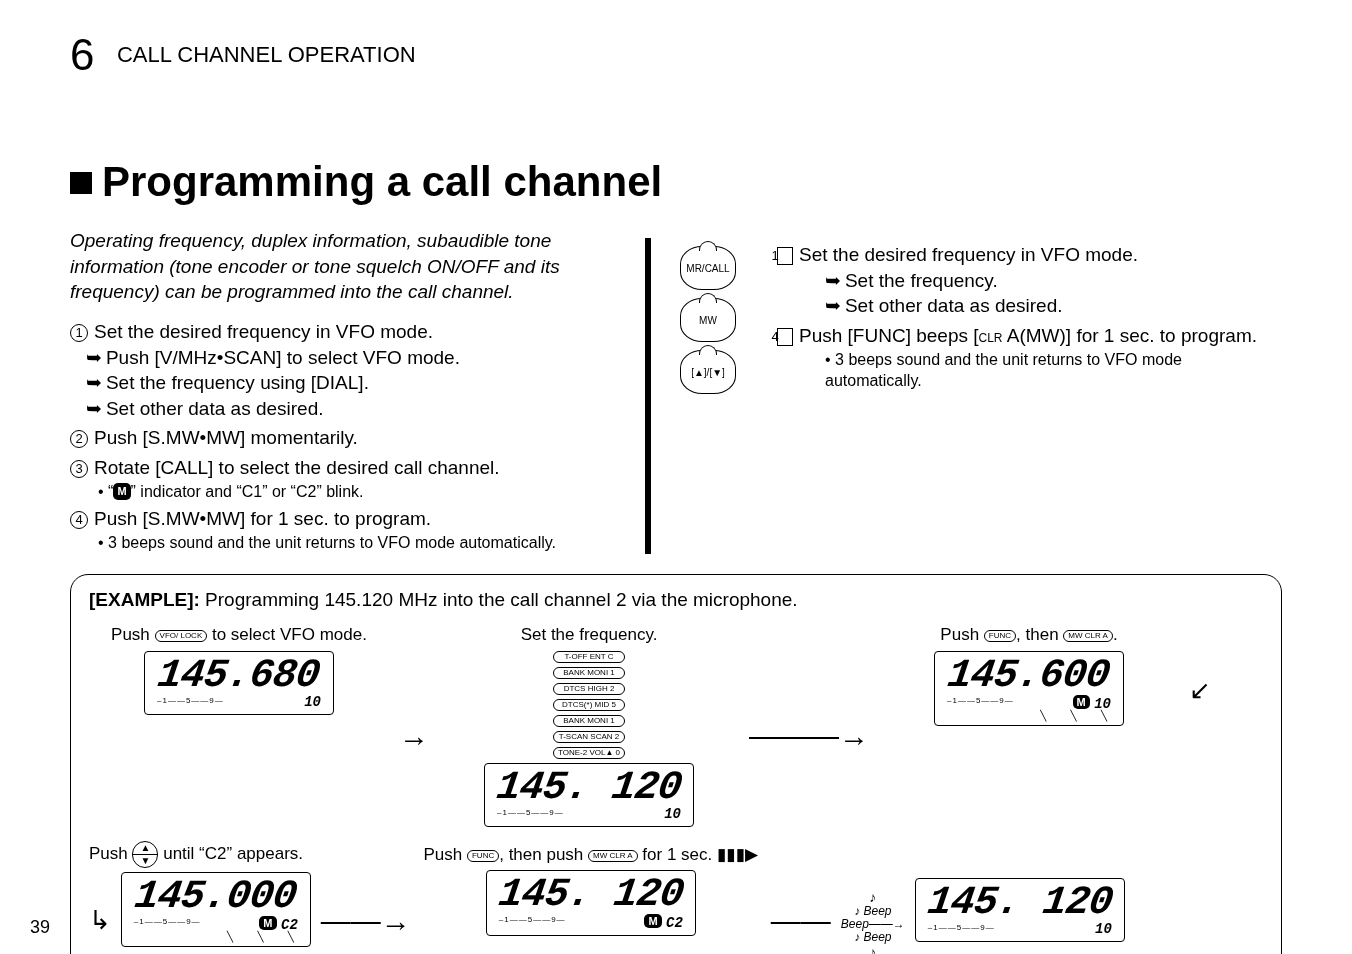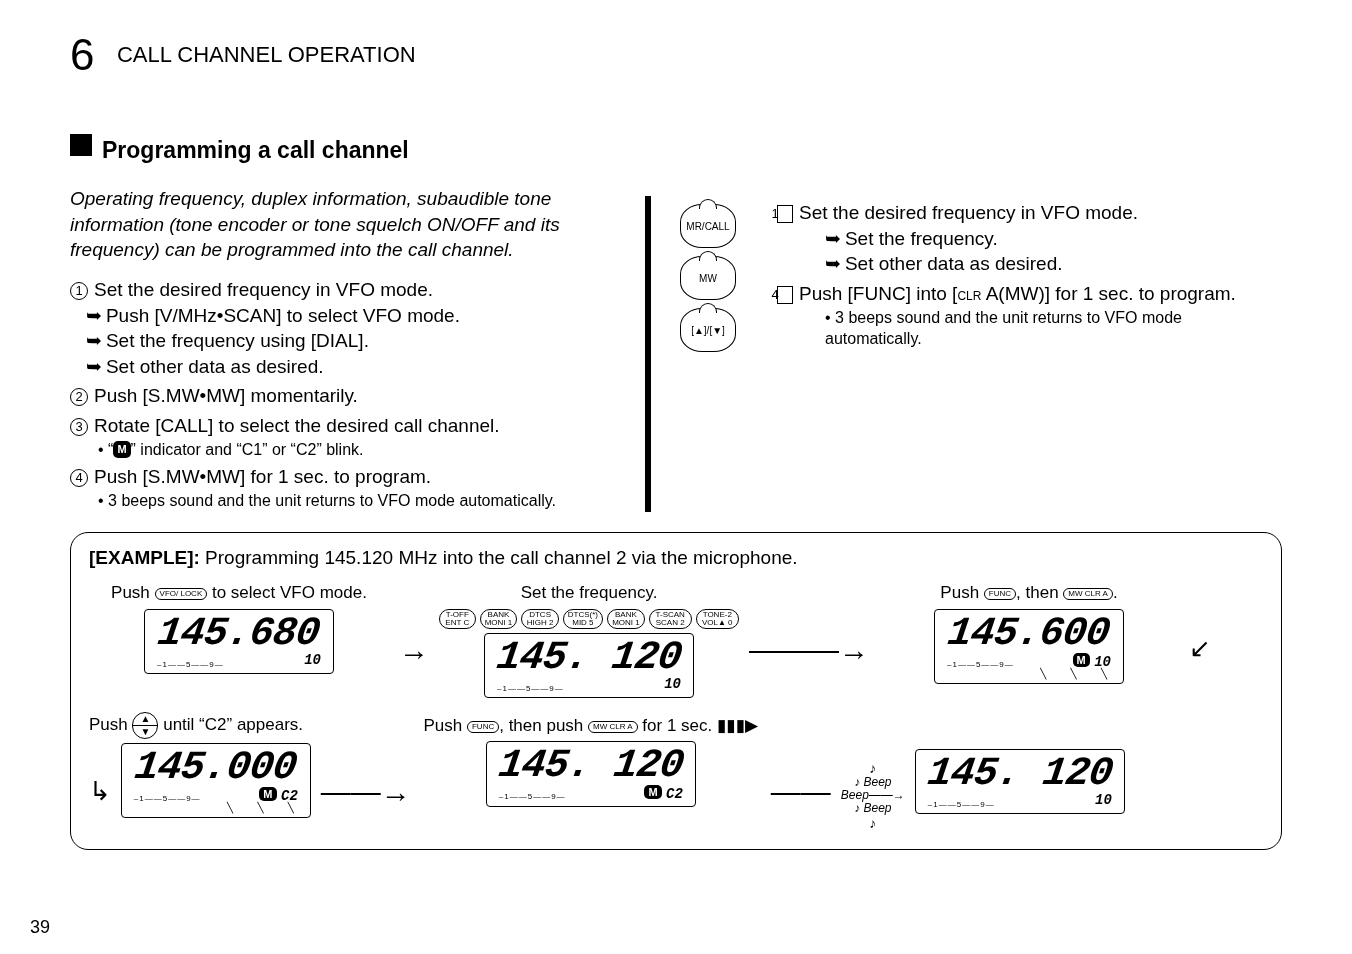--- a/index.html
+++ b/index.html
@@ -17,23 +17,23 @@
     display: inline-block;
   }
   .chapter-title {
     font-size: 22px;
     font-weight: normal;
     display: inline-block;
     margin-left: 18px;
     vertical-align: 8px;
   }
   .main-heading {
-    font-size: 23px;
+    font-size: 42px;
     font-weight: bold;
-    margin-top: 54px;
+    margin-top: 78px;
   }
   .sq-bullet {
     display: inline-block;
     width: 22px; height: 22px; background: #000;
     vertical-align: 2px; margin-right: 10px;
   }
   .columns {
     display: flex;
     margin-top: 22px;
     gap: 30px;
@@ -106,30 +106,30 @@
     min-width: 190px; text-align: center;
   }
   .lcd .freq {
     font-family: "Courier New", monospace;
     font-size: 40px; font-style: italic; font-weight: bold;
     letter-spacing: -1px; line-height: 0.9;
     transform: skewX(-8deg); display: inline-block;
   }
   .lcd .sig {
     font-size: 8px; letter-spacing: 1px; text-align: left;
-    margin-top: 8px;
+    margin-top: 2px;
   }
   .lcd .right-small { font-size: 14px; font-style: italic; font-family: "Courier New", monospace; font-weight: bold; }
   .flow-arrow { font-size: 30px; align-self: center; padding-top: 20px; }
   .keycap {
     display: inline-block; border: 1px solid #000; border-radius: 10px;
     font-size: 8px; padding: 1px 4px; line-height: 1; vertical-align: 2px;
     text-align: center;
   }
-  .keycap-row { display: flex; gap: 4px; margin-bottom: 4px; justify-content: center;}
+  .keycap-row { display: flex; gap: 4px; margin-bottom: 4px; justify-content: center; flex-direction: column;}
   .updown-btn {
     display: inline-flex; flex-direction: column; border: 1.3px solid #000;
     border-radius: 14px; overflow: hidden; vertical-align: middle;
     width: 26px;
   }
   .updown-btn span {
     font-size: 10px; text-align: center; line-height: 12px;
   }
   .updown-btn span:first-child { border-bottom: 1px solid #000; }
   .beep-cluster {
@@ -191,21 +191,21 @@
         </div>
       <div class="mic-btn">
           <span class="top-notch"></span>
           <span>[▲]/[▼]</span>
         </div>
     </div>
     <div class="micright">
       <p class="step"><span class="sqnum">1</span><span>Set the desired frequency in VFO mode.</span></p>
       <p class="sub"><span class="arrow-b">➥</span><span>Set the frequency.</span></p>
       <p class="sub"><span class="arrow-b">➥</span><span>Set other data as desired.</span></p>
-      <p class="step"><span class="sqnum">4</span><span>Push [FUNC] into [</span><span class="smallcaps">clr</span><span> A(MW)] for 1 sec. to program.</span></p>
+      <p class="step"><span class="sqnum">4</span><span>Push [FUNC] beeps [</span><span class="smallcaps">clr</span><span> A(MW)] for 1 sec. to program.</span></p>
       <p class="sub2">• 3 beeps sound and the unit returns to VFO mode automatically.</p>
     </div>
   </div>
 </div>
 
 <div class="example-box">
   <p class="ex-title"><b>[EXAMPLE]:</b><span> Programming 145.120 MHz into the call channel 2 via the microphone.</span></p>
 
   <div class="ex-row">
     <div class="ex-cell" style="width:300px">

